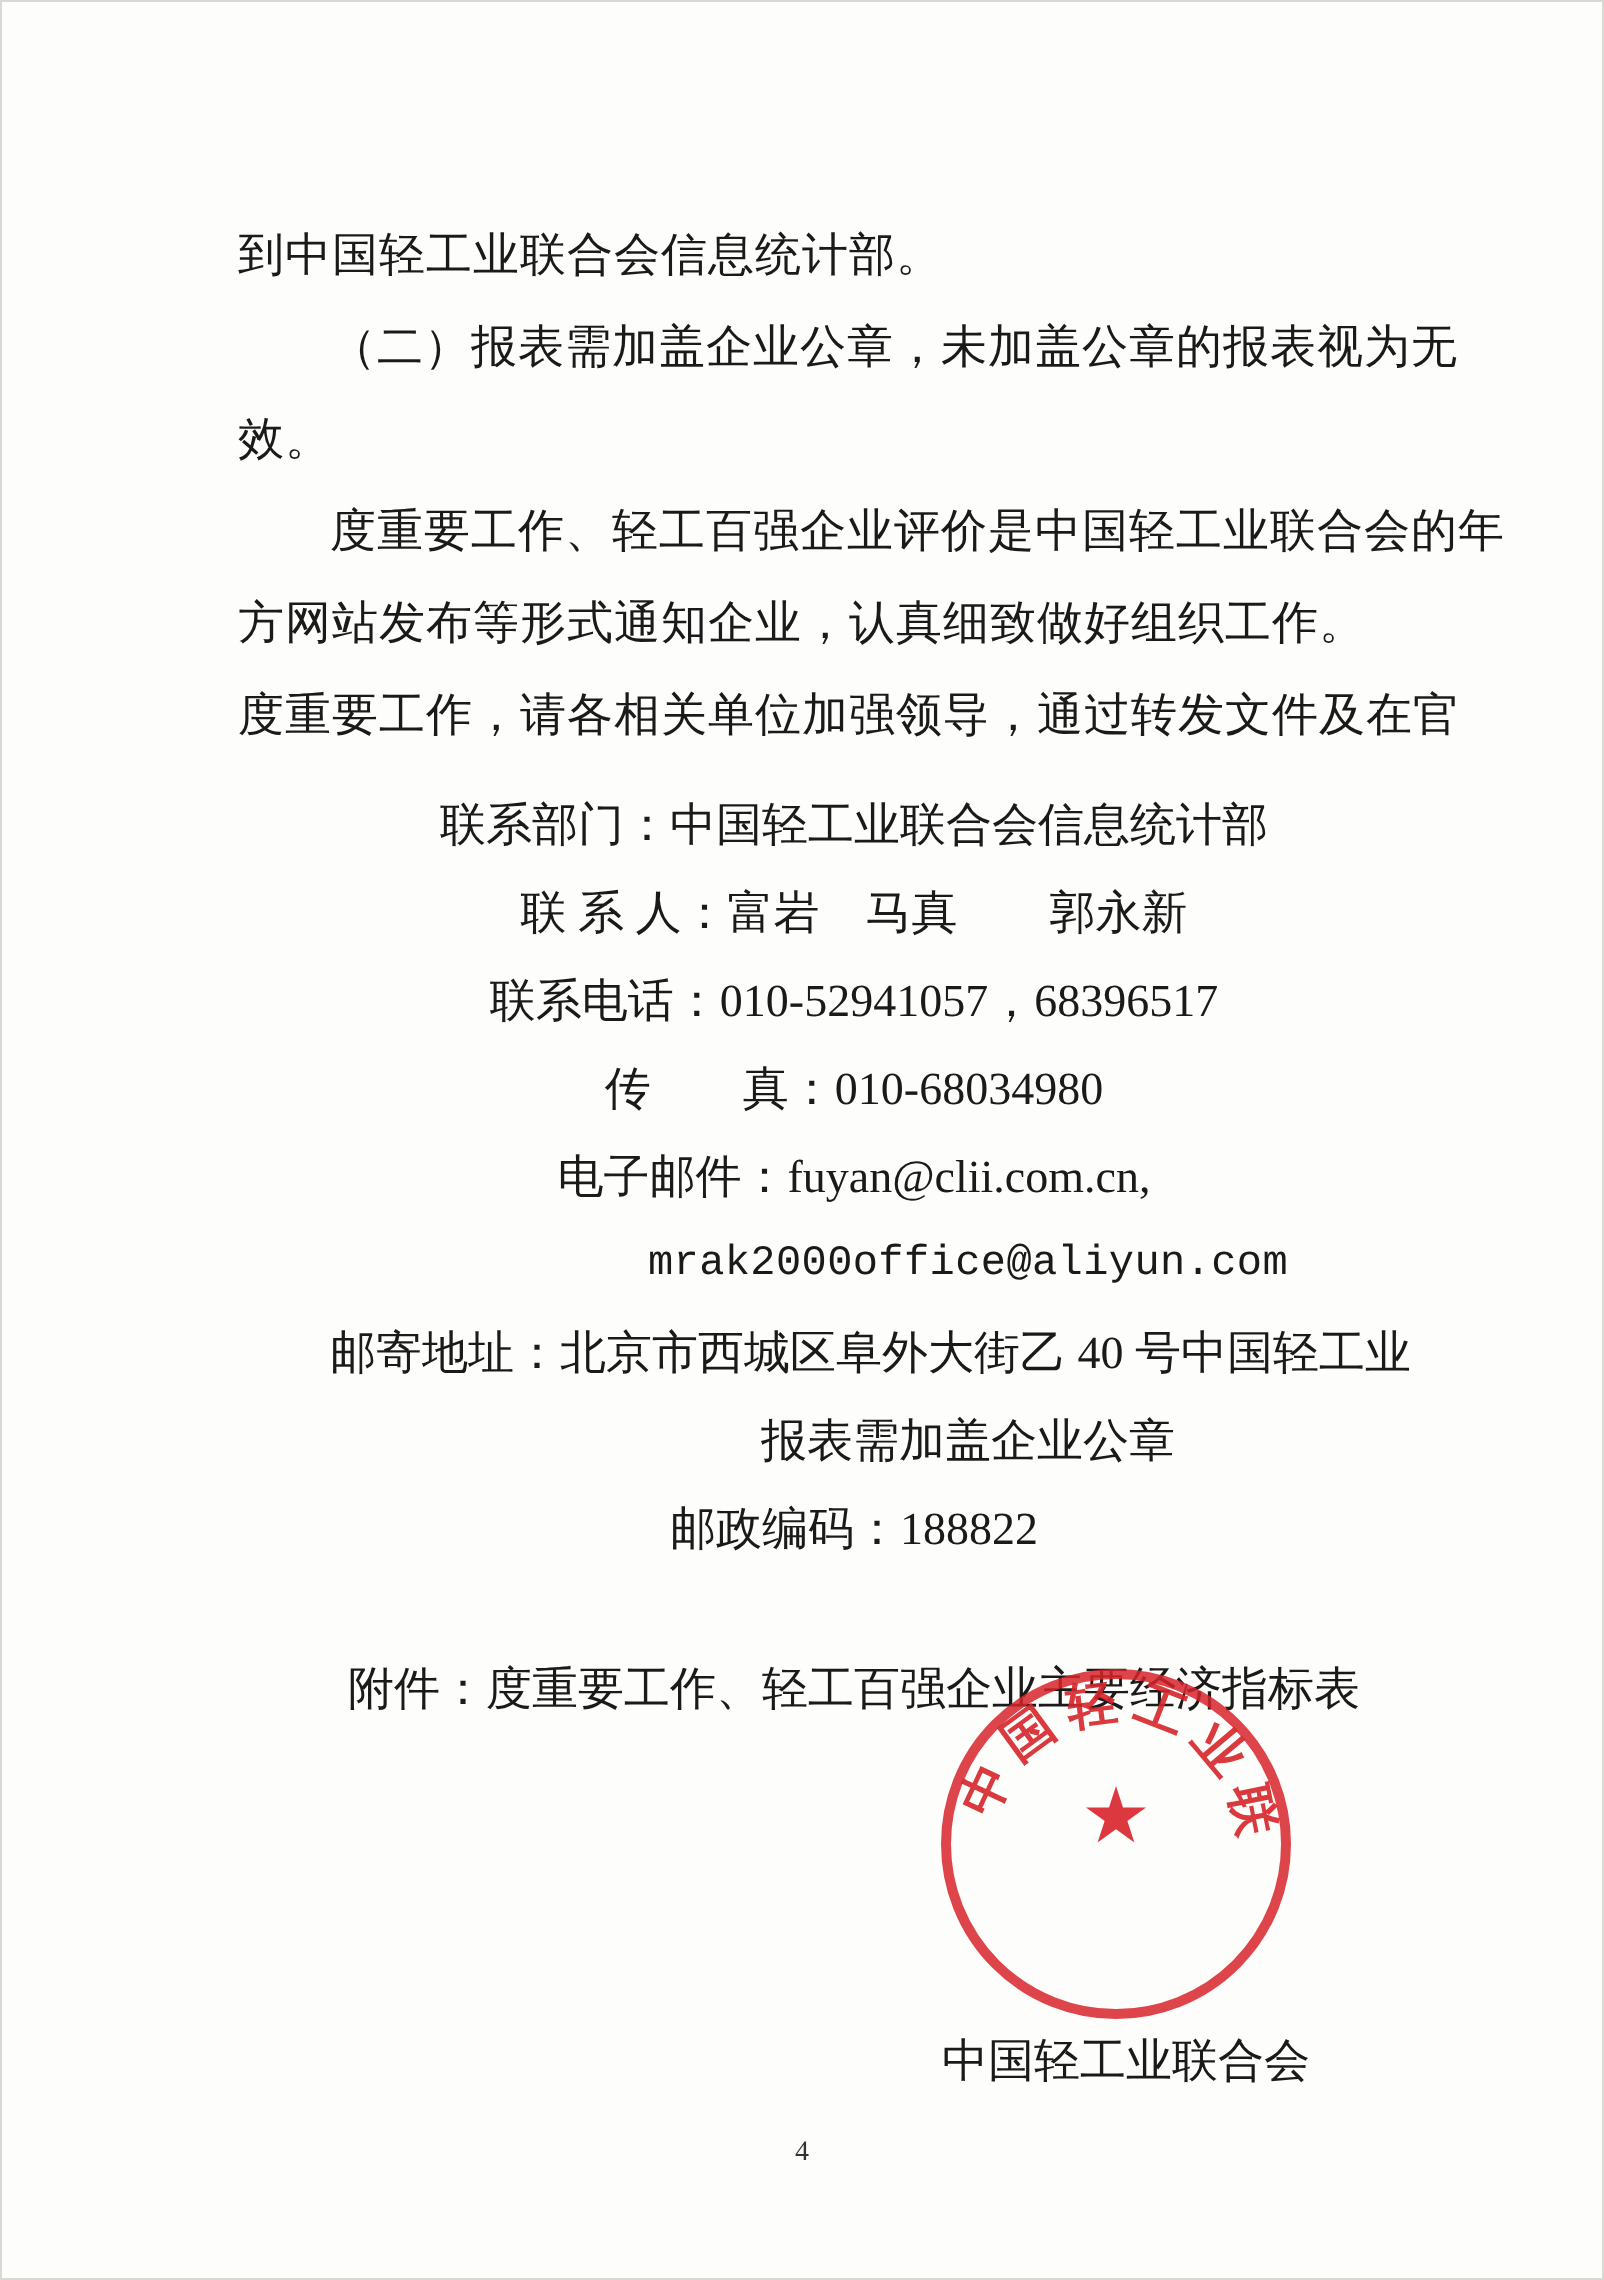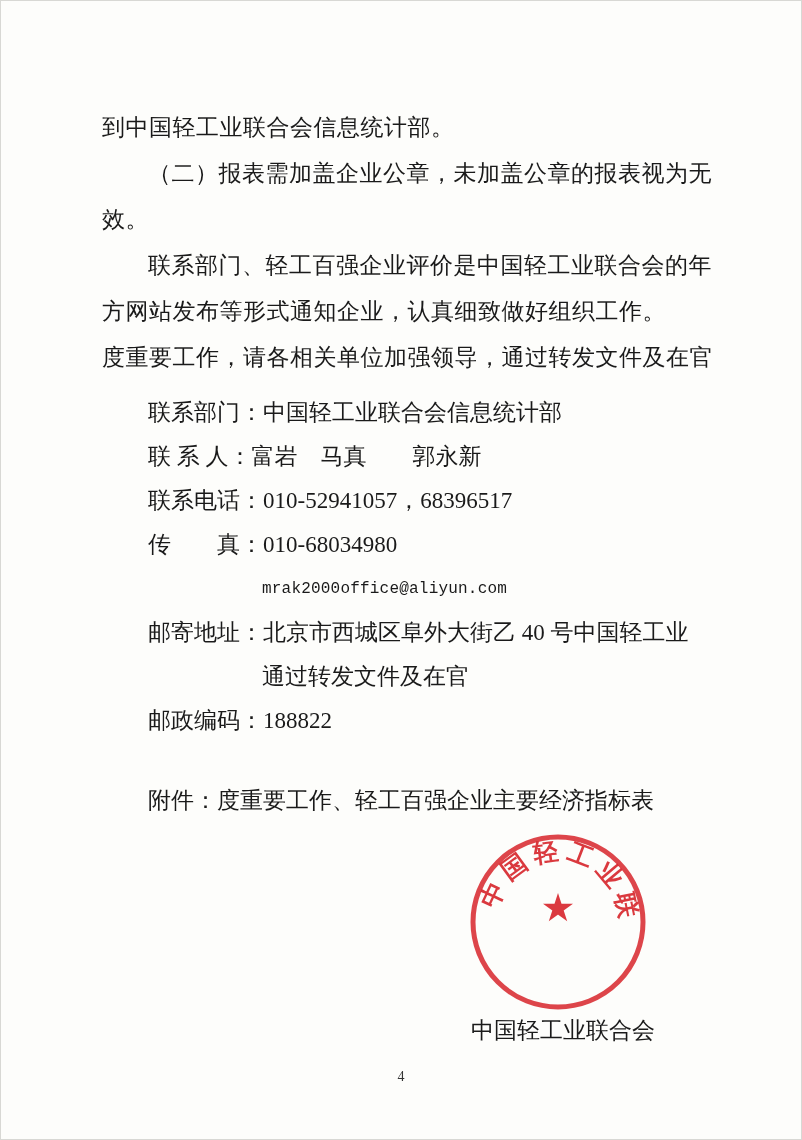--- a/index.html
+++ b/index.html
@@ -13,21 +13,21 @@
     height: 1140px;
     background: #fdfdfb;
     overflow: hidden;
     box-sizing: border-box;
     border: 1px solid #d8d8d4;
     font-family: "Liberation Serif", "DejaVu Serif", serif;
     color: #1a1a1a;
   }
   .content {
     position: absolute;
-    left: 101px;
+    left: 118px;
     top: 104px;
     width: 570px;
   }
   .line {
     font-size: 23px;
     line-height: 46px;
     letter-spacing: 0.5px;
     white-space: pre;
   }
   .indent2 {
@@ -35,24 +35,25 @@
     text-align: right;
   }
   .gap-small { height: 10px; }
   .gap-block { height: 36px; }
 
   .label-line {
     font-size: 23px;
     line-height: 44px;
     white-space: pre;
     text-indent: 46px;
+    text-align: center;
   }
   .mono {
     font-family: "Liberation Mono", "DejaVu Sans Mono", monospace;
-    font-size: 16px;
+    font-size: 21px;
     letter-spacing: 0.2px;
   }
   .indent-deep {
     text-indent: 160px;
   }
 
   
   .seal {
     position: absolute;
     left: 468px;
@@ -88,33 +89,34 @@
 </head>
 <body>
 
 <div class="page">
 
   <div class="content">
 
     <div class="line">到中国轻工业联合会信息统计部。</div>
     <div class="line indent2">（二）报表需加盖企业公章，未加盖公章的报表视为无</div>
     <div class="line">效。</div>
-    <div class="line indent2">联系部门、轻工百强企业评价是中国轻工业联合会的年</div>
+    <div class="line indent2">度重要工作、轻工百强企业评价是中国轻工业联合会的年</div>
     <div class="line">方网站发布等形式通知企业，认真细致做好组织工作。</div>
     <div class="line">度重要工作，请各相关单位加强领导，通过转发文件及在官</div>
 
     <div class="gap-small"></div>
 
     <div class="label-line">联系部门：中国轻工业联合会信息统计部</div>
     <div class="label-line">联 系 人：富岩　马真　　郭永新</div>
     <div class="label-line">联系电话：010-52941057，68396517</div>
     <div class="label-line">传　　真：010-68034980</div>
+    <div class="label-line">电子邮件：fuyan@clii.com.cn,</div>
     <div class="label-line mono indent-deep">mrak2000office@aliyun.com</div>
     <div class="label-line">邮寄地址：北京市西城区阜外大街乙 40 号中国轻工业</div>
-    <div class="label-line indent-deep">通过转发文件及在官</div>
+    <div class="label-line indent-deep">报表需加盖企业公章</div>
     <div class="label-line">邮政编码：188822</div>
 
     <div class="gap-block"></div>
 
     <div class="label-line">附件：度重要工作、轻工百强企业主要经济指标表</div>
   </div>
 
   <div class="sign-block">
     <div>中国轻工业联合会</div>
     

